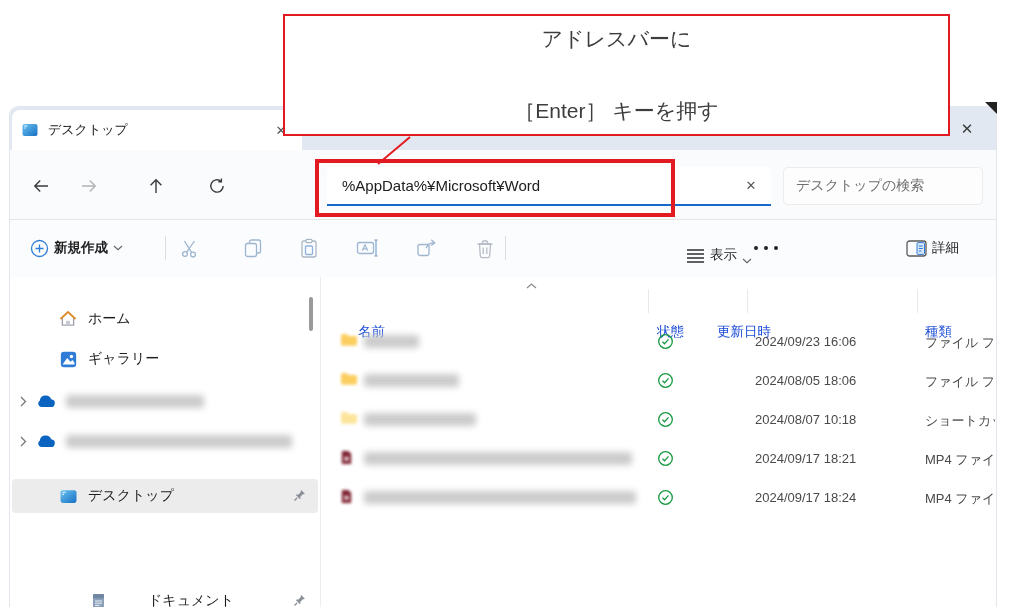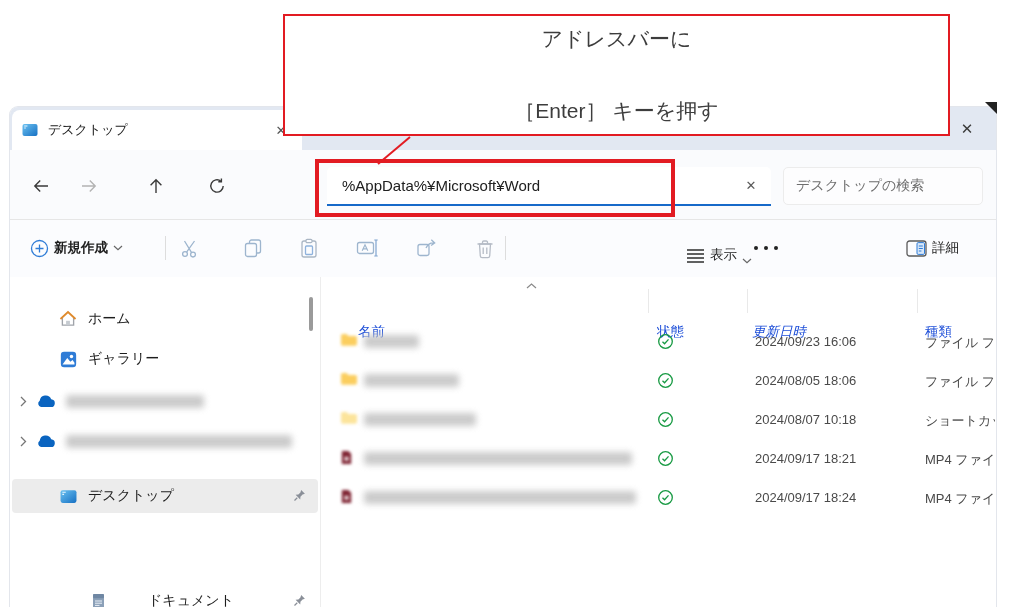--- a/index.html
+++ b/index.html
@@ -306,21 +306,21 @@
   </div>
   <div class="abs side-scrollthumb"></div>
 
   <div class="col-head" style="left:358px;">名前</div>
   <div class="sort-caret">
     <svg width="11" height="6">
         <polyline points="1,5 5.5,1 10,5" fill="none" stroke="#8a8a8a" stroke-width="1.2"></polyline>
       </svg>
   </div>
   <div class="col-head" style="left:657px;">状態</div>
-  <div class="col-head" style="left:752px;font-style:italic;">更新日時</div>
+  <div class="col-head" style="left:717px;">更新日時</div>
   <div class="col-head" style="left:925px;">種類</div>
   <div class="col-vline" style="left:648px;"></div>
   <div class="col-vline" style="left:747px;"></div>
   <div class="col-vline" style="left:917px;"></div>
 
   <div class="frow" style="top:323px;">
     <span class="ficon">
       <svg width="18" height="14" viewBox="0 0 18 14">
           <path d="M1 2.5A1.5 1.5 0 0 1 2.5 1h4.2L8.2 3h7.3A1.5 1.5 0 0 1 17 4.5V11a1.7 1.7 0 0 1-1.7 1.7H2.7A1.7 1.7 0 0 1 1 11z" fill="#fbce5f"></path>
         </svg>

